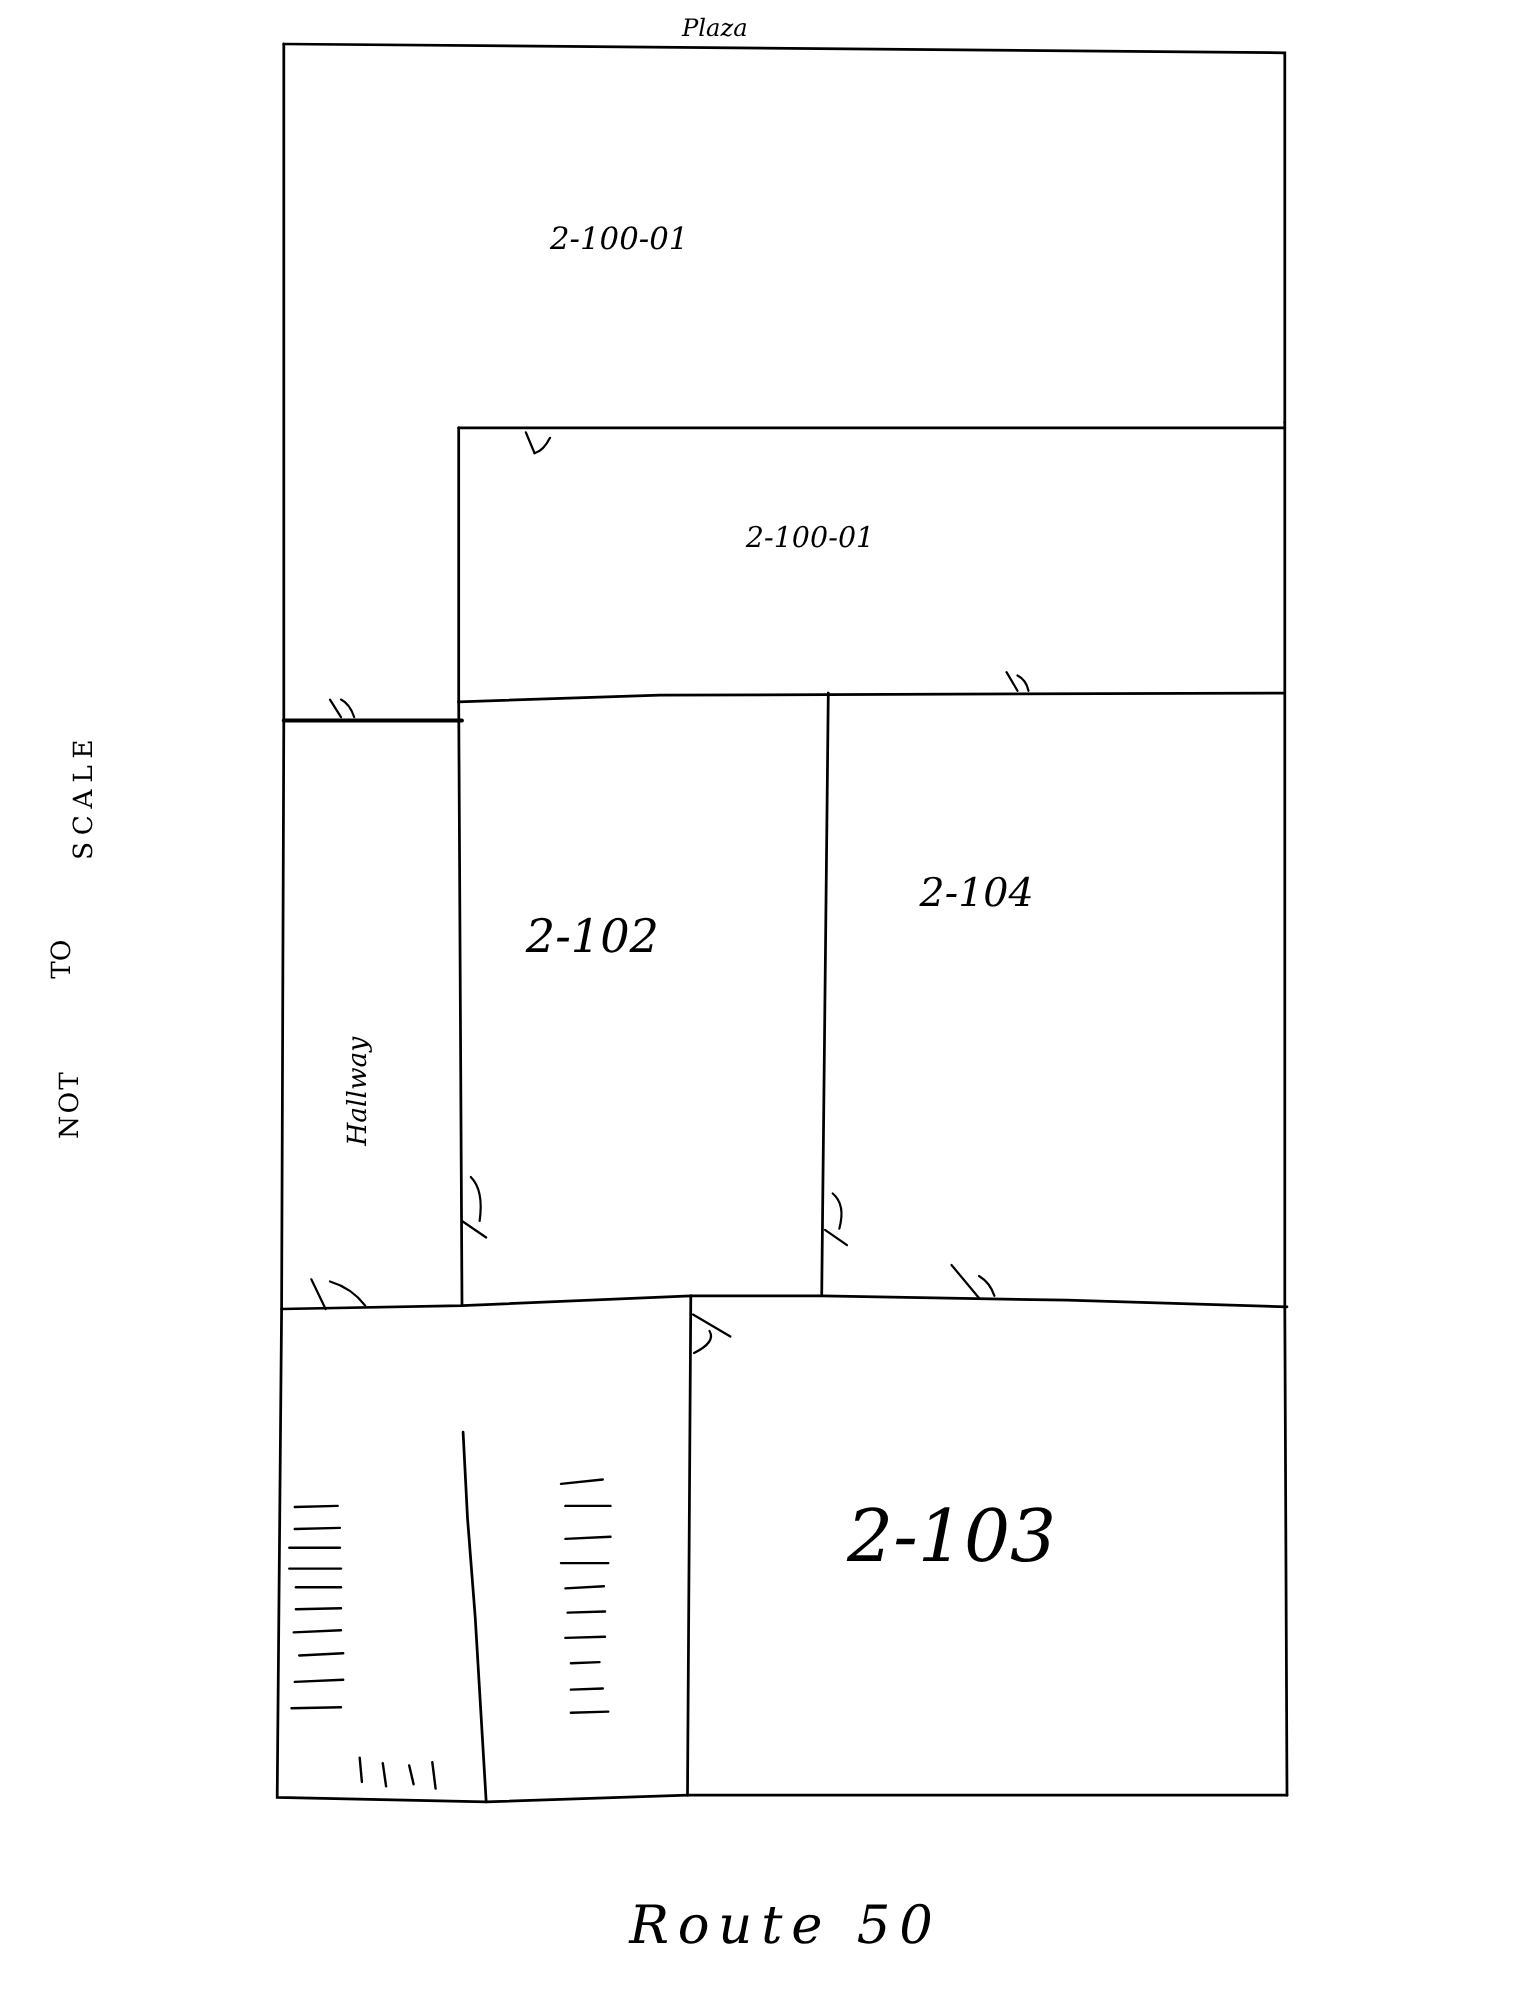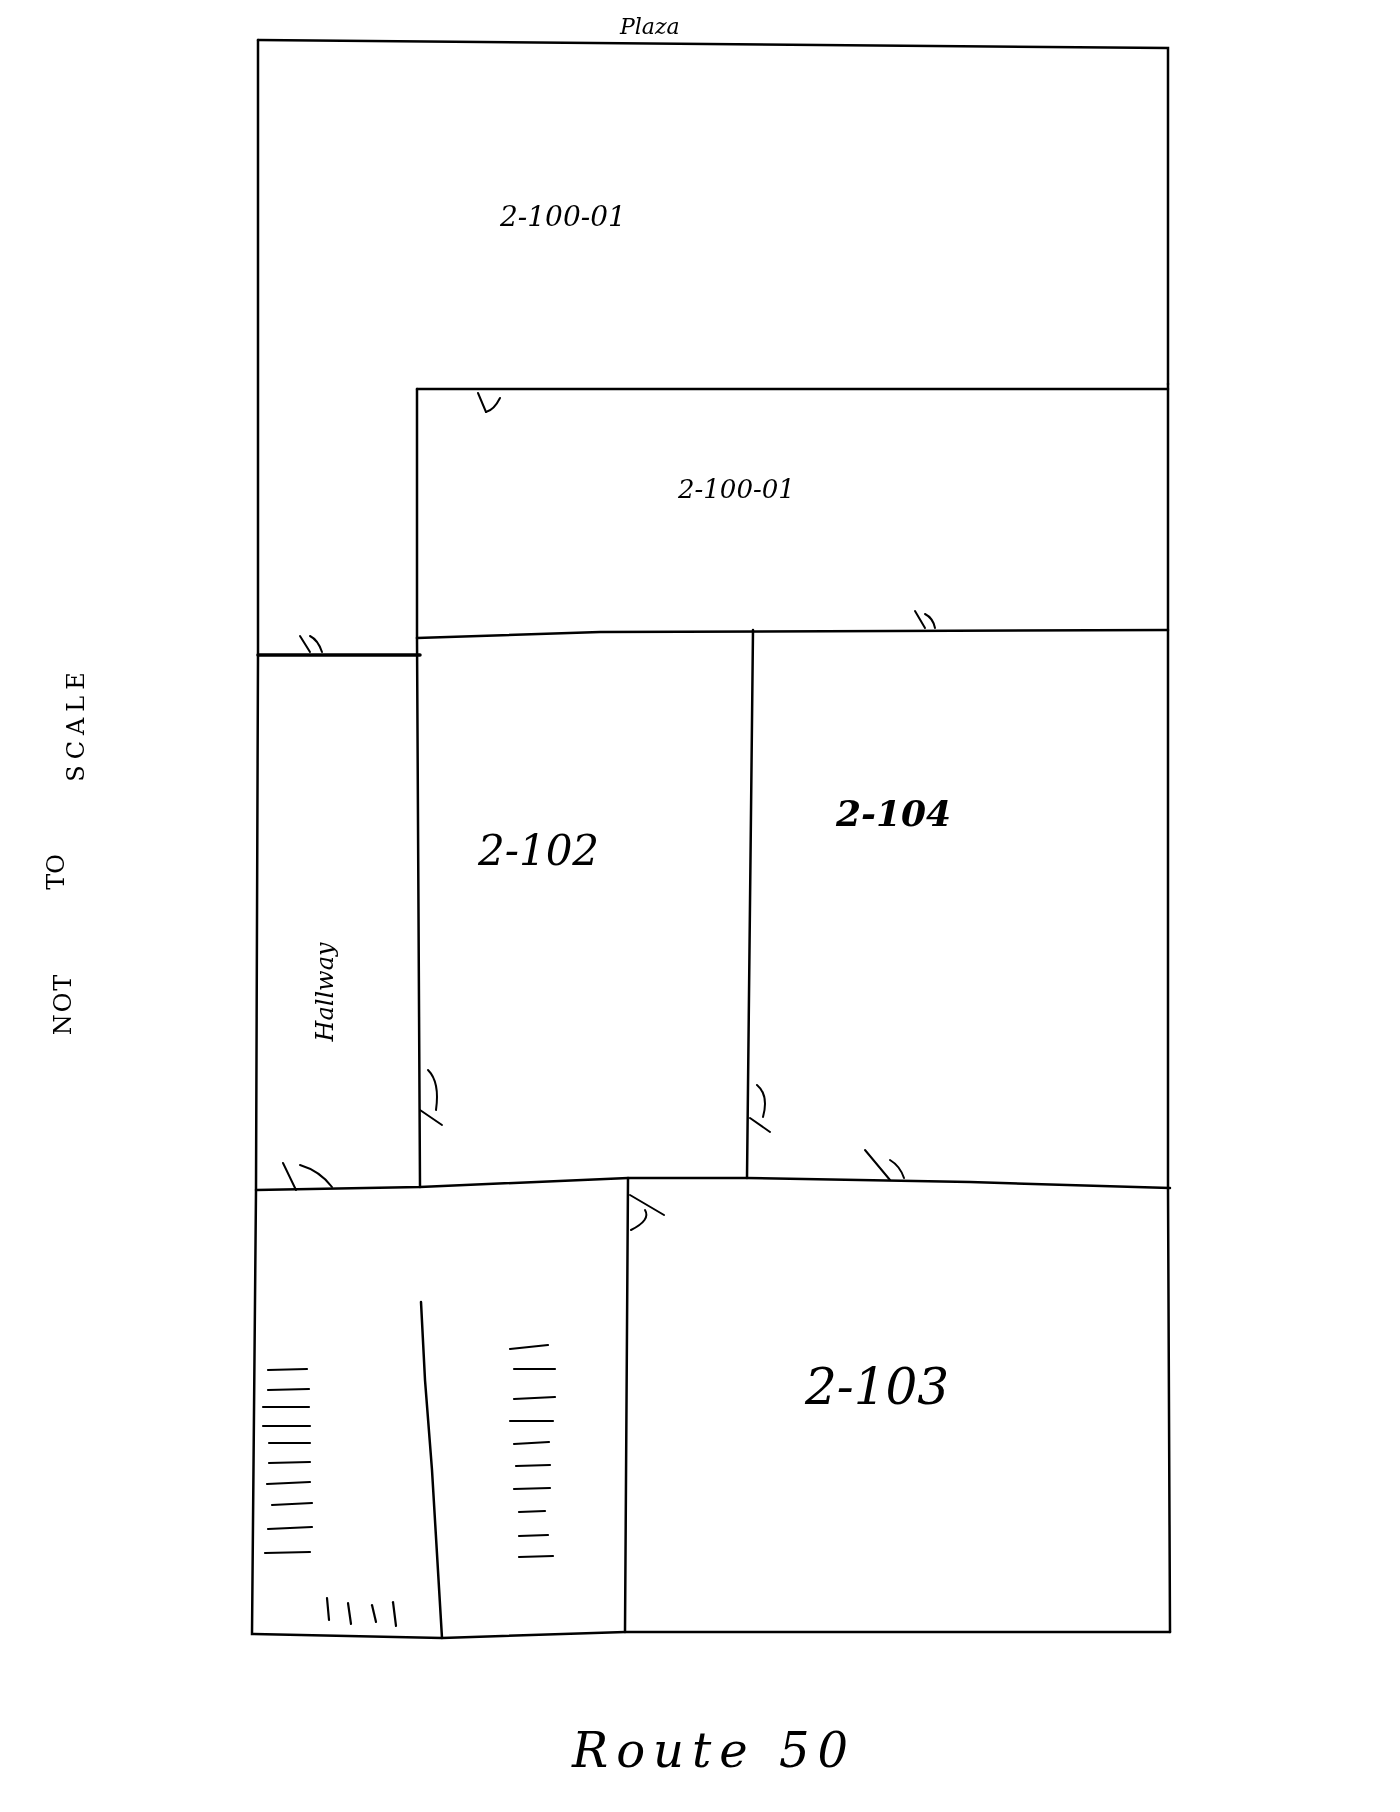--- a/index.html
+++ b/index.html
@@ -110,21 +110,21 @@
 <div class="lbl" style="left:620px; top:14px; font-size:22px;">Plaza</div>
 
 <div class="lbl" style="left:500px; top:200px; font-size:28px;">2-100-01</div>
 
 <div class="lbl" style="left:678px; top:474px; font-size:26px;">2-100-01</div>
 
 <div class="lbl vert" style="left:275px; top:978px; font-size:24px; transform: rotate(-90deg);">Hallway</div>
 
 <div class="lbl" style="left:478px; top:826px; font-size:42px;">2-102</div>
 
-<div class="lbl" style="left:836px; top:792px; font-size:36px;font-weight:bold;">2-104</div>
+<div class="lbl" style="left:836px; top:792px; font-size:36px;">2-104</div>
 
-<div class="lbl" style="left:805px; top:1358px; font-size:50px;text-align:center;">2-103</div>
+<div class="lbl" style="left:770px; top:1358px; font-size:66px;text-align:center;">2-103</div>
 
 <div class="lbl" style="left:572px; top:1722px; font-size:48px; letter-spacing:8px;">Route 50</div>
 
 <div class="lbl vert" style="left:18px; top:710px; font-size:24px; letter-spacing:6px; font-style:normal; transform: rotate(-90deg);">SCALE</div>
 <div class="lbl vert" style="left:38px; top:858px; font-size:24px; font-style:normal; transform: rotate(-90deg);">TO</div>
 <div class="lbl vert" style="left:32px; top:990px; font-size:24px; letter-spacing:2px; font-style:normal; transform: rotate(-90deg);">NOT</div>
 
 </body></html>

